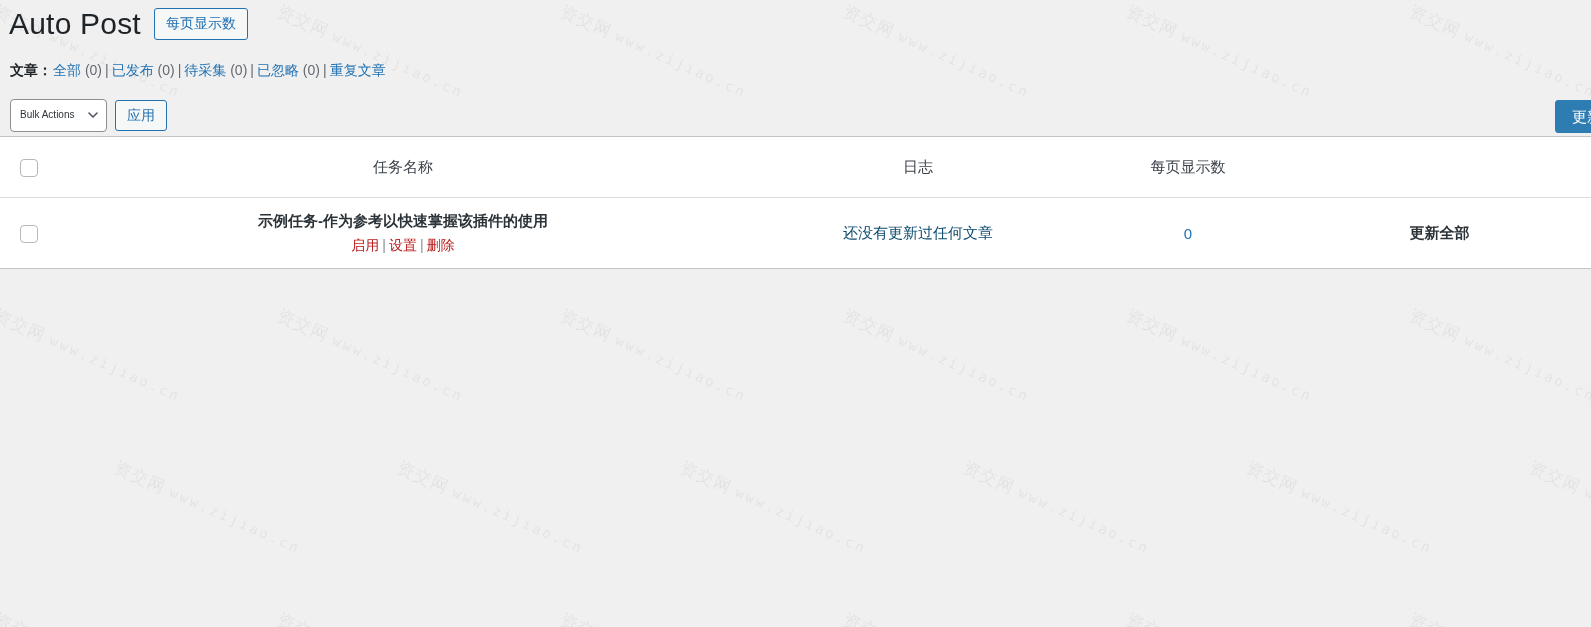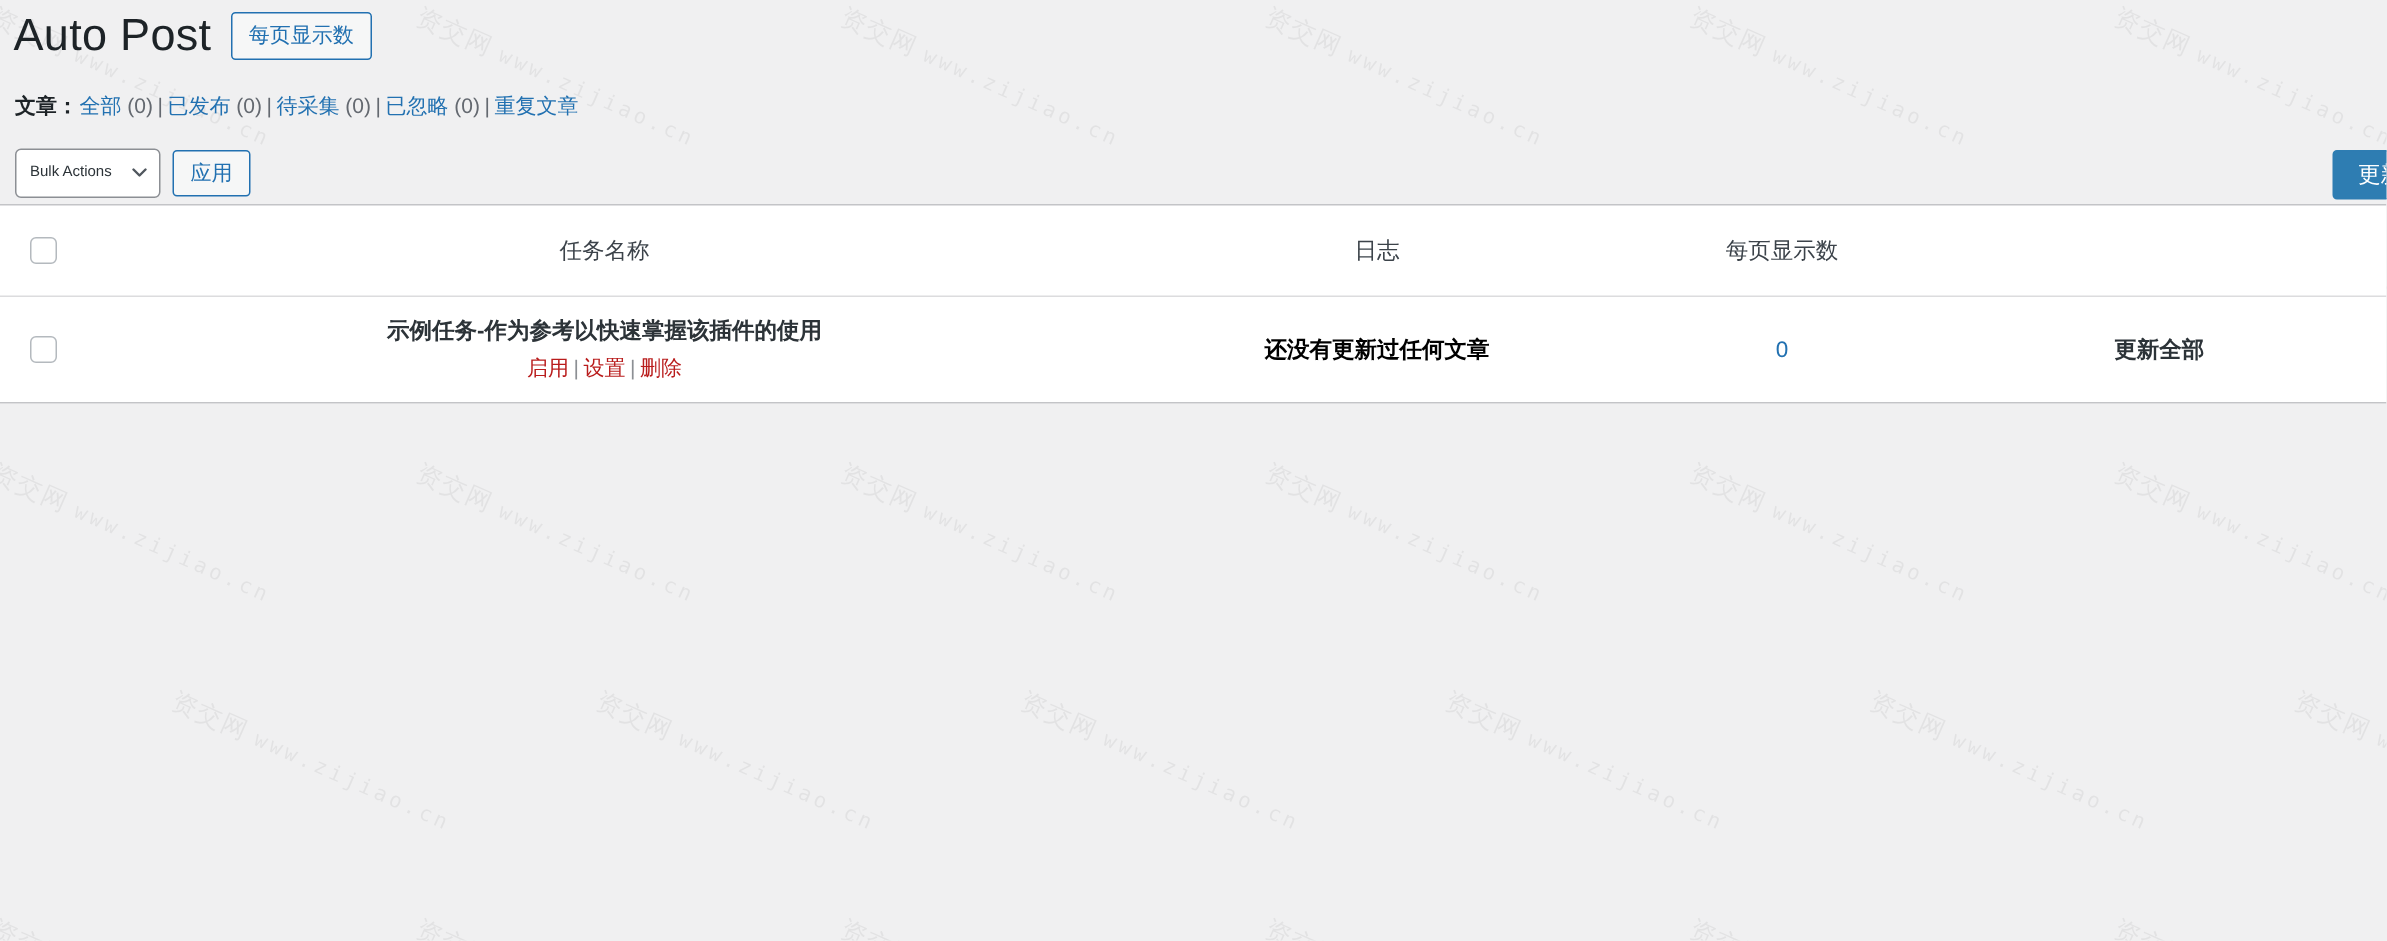--- a/index.html
+++ b/index.html
@@ -213,21 +213,21 @@
     line-height: 1.5;
     color: #8c8f94;
   }
   .row-actions a {
     color: #b91c1c;
     text-decoration: none;
     cursor: pointer;
   }
   .row-actions .bar { color: #8c8f94; margin: 0 3px; }
 
-  .log-text { font-weight: 700; color: #000000; font-size: 15px; }
+  .log-text { font-weight: 400; color: #0c4a6e; font-size: 15px; }
   .count-link { color: #2271b1; text-decoration: none; font-size: 15px; cursor: pointer; }
   .status-text { font-weight: 700; color: #2c3338; font-size: 15px; }
 
   
   .perpage-row {
     display: flex;
     align-items: center;
     margin: 17px 0 0 8px;
     font-size: 15px;
     color: #3c434a;

